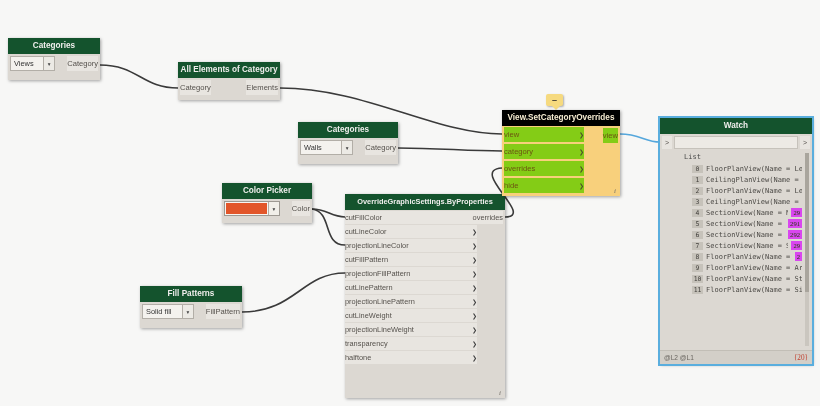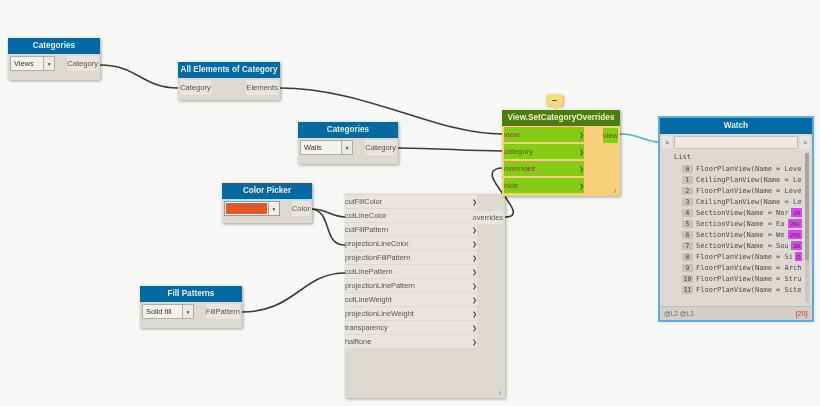--- a/index.html
+++ b/index.html
@@ -3,64 +3,64 @@
 <meta charset="utf-8">
 <style>
   *{margin:0;padding:0;box-sizing:border-box}
   html,body{width:820px;height:406px}
   body{background:#f7f7f6;font-family:"Liberation Sans",sans-serif;position:relative;overflow:hidden}
   .canvas{position:absolute;inset:0}
   svg.wires{position:absolute;left:0;top:0}
   svg.wires path{fill:none;stroke-width:1.6px}
 
   .node{position:absolute;background:#dcd8d2;box-shadow:1px 1px 3px rgba(0,0,0,.35);color:#4a4a4a}
-  .nhead{background:#0369a1;color:#efeeec;font-weight:bold;font-size:8.2px;text-align:center;height:16px;line-height:16px;white-space:nowrap;overflow:hidden}
+  .nhead{background:#14532d;color:#efeeec;font-weight:bold;font-size:8.2px;text-align:center;height:16px;line-height:16px;white-space:nowrap;overflow:hidden}
   .row{display:flex;align-items:center;padding:2px;gap:12px}
   .chip{background:#e8e5e0;color:#55514c;font-size:7.6px;display:flex;align-items:center;padding:0 0;height:15px;white-space:nowrap}
   .chev{margin-left:auto;font-size:6px;color:#3d3d3d;padding-left:4px}
   .dd{background:#f4f2ee;border:1px solid #b2aea7;height:15px;flex:1;display:flex;align-items:center;font-size:7.4px;color:#333;padding-left:3px;white-space:nowrap;overflow:hidden}
   .dd .caret{margin-left:auto;border-left:1px solid #b2aea7;width:11px;height:100%;display:flex;align-items:center;justify-content:center;font-size:5.5px;color:#444;background:#eceae5}
   .infog{position:absolute;right:4px;bottom:1px;font-size:7px;font-style:italic;font-family:"Liberation Serif",serif;color:#6f6b64}
 
   
   .orow{height:14px;padding:1px 0 0 0}
   .orow .chip{width:132px;height:13px;font-size:7.4px}
   .outchip-overrides{position:absolute;right:2px;top:17px;height:13px;font-size:7.4px}
 
   
   .node.warn{background:#f8d07c}
-  .node.warn .nhead{background:#4d7c0f;color:#f6ecd2}
+  .node.warn .nhead{background:#000000;color:#f6ecd2}
   .node.warn .chip{background:#84cc16;color:#6d5512}
   .node.warn .chev{color:#4d4d2a}
   .wrowy{height:17px;padding:1px 2px}
   .wrowy .chip{width:80px}
   .outchip-view{position:absolute;right:2px;top:18px;height:15px;font-size:7.6px}
   .bubble{position:absolute;background:#f6da7f;border-radius:2px;box-shadow:1px 1px 2px rgba(0,0,0,.3);display:flex;align-items:center;justify-content:center;font-size:9px;color:#4a4436;font-weight:bold}
   .bubble:after{content:"";position:absolute;bottom:-4px;left:6px;border:4px solid transparent;border-top-color:#f6da7f;border-bottom:0}
 
   
   .swatchwrap{flex:1;height:15px;border:1px solid #9d9992;background:#f7f5f1;display:flex}
   .swatch{flex:1;margin:1px}
   .swcaret{width:11px;border-left:1px solid #b2aea7;display:flex;align-items:center;justify-content:center;font-size:5.5px;color:#444;background:#f1efe9}
 
   
   .node.selected{box-shadow:0 0 0 2px #5aaede,1px 1px 3px rgba(0,0,0,.35)}
   .portrow{display:flex;align-items:center;height:16px;padding:1px 2px;gap:2px}
   .portrow .pchip{background:#e8e5e0;color:#55514c;font-size:7px;height:13px;display:flex;align-items:center;padding:0 3px}
   .portrow .pmid{flex:1;height:13px;background:#edeae5;border:1px solid #c6c2bb}
-  .wlist{position:absolute;left:0;right:0;top:32px;bottom:14px;overflow:hidden;padding:3px 10px 0 14px;font-family:"DejaVu Sans Mono",monospace}
+  .wlist{position:absolute;left:0;right:0;top:32px;bottom:14px;overflow:hidden;padding:3px 10px 0 24px;font-family:"DejaVu Sans Mono",monospace}
   .listlabel{font-size:7px;color:#4a4a4a;height:10px}
   .wrow{height:11px;display:flex;align-items:center;gap:3px;padding-left:8px;white-space:nowrap}
   .idx{background:#c6c2ba;color:#403e3a;font-size:6.4px;min-width:11px;height:8px;line-height:8px;text-align:center;font-family:"DejaVu Sans Mono",monospace}
   .wtxt{font-size:7px;color:#4c4a46;overflow:hidden}
   .gbadge{margin-left:auto;background:#d946ef;color:#223c08;font-size:6.6px;height:9px;line-height:9px;padding:0 2px;font-family:Liberation Serif, serif}
   .vscroll{position:absolute;right:3px;top:35px;bottom:18px;width:4px;background:#cac6bf}
   .vscroll .thumb{position:absolute;top:0;left:0;right:0;height:72%;background:#a9a59d}
   .wfooter{position:absolute;left:0;right:0;bottom:0;height:14px;background:#d3cfc8;border-top:1px solid #c2beb6;display:flex;align-items:center;justify-content:space-between;padding:0 4px;font-size:6.6px;color:#6a6660}
-  .wfooter .count{color:#c0402f;font-size:7.2px;font-family:Liberation Sans, sans-serif}
+  .wfooter .count{color:#c0402f;font-size:7.2px;font-family:Liberation Serif, serif}
 </style>
 </head>
 <body>
 
 <div class="canvas">
 
   <svg class="wires" width="820" height="406">
     <path d="M100,65 C138,65 142,88 178,88" stroke="#3a3a3a"></path>
     <path d="M280,88 C365,88 435,134 502,134" stroke="#3a3a3a"></path>
     <path d="M398,148 C440,148 465,151 502,151" stroke="#3a3a3a"></path>
@@ -118,43 +118,44 @@
     <div class="row">
       <div class="dd">
         <span>Solid fill</span>
         <span class="caret">▾</span>
       </div>
       <span class="chip">FillPattern</span>
     </div>
   </div>
 
   <div class="node" style="left:345px;top:194px;width:160px;height:204px">
+    <div class="nhead" style="font-size:7.4px">OverrideGraphicSettings.ByProperties</div>
     <div>
 
     <div class="orow">
         <span class="chip">
             <span>cutFillColor</span>
             <span class="chev">❯</span>
           </span>
       </div>
         <div class="orow">
         <span class="chip">
             <span>cutLineColor</span>
             <span class="chev">❯</span>
           </span>
       </div>
         <div class="orow">
         <span class="chip">
+            <span>projectionLineColor</span>
+            <span class="chev">❯</span>
+          </span>
+      </div>
+        <div class="orow">
+        <span class="chip">
             <span>cutFillPattern</span>
-            <span class="chev">❯</span>
-          </span>
-      </div>
-        <div class="orow">
-        <span class="chip">
-            <span>projectionLineColor</span>
             <span class="chev">❯</span>
           </span>
       </div>
         <div class="orow">
         <span class="chip">
             <span>projectionFillPattern</span>
             <span class="chev">❯</span>
           </span>
       </div>
         <div class="orow">
@@ -228,21 +229,21 @@
         <span class="chip">
             <span>hide</span>
             <span class="chev">❯</span>
           </span>
       </div>
       </div>
     <span class="chip outchip-view">view</span>
     <span class="infog">i</span>
   </div>
 
-  <div class="node selected" style="left:660px;top:118px;width:152px;height:202px">
+  <div class="node selected" style="left:660px;top:118px;width:152px;height:246px">
     <div class="nhead">Watch</div>
     <div class="portrow">
       <span class="pchip">&gt;</span>
       <span class="pmid"></span>
       <span class="pchip">&gt;</span>
     </div>
     <div class="wlist">
       <div class="listlabel">List</div>
       <div>
 

